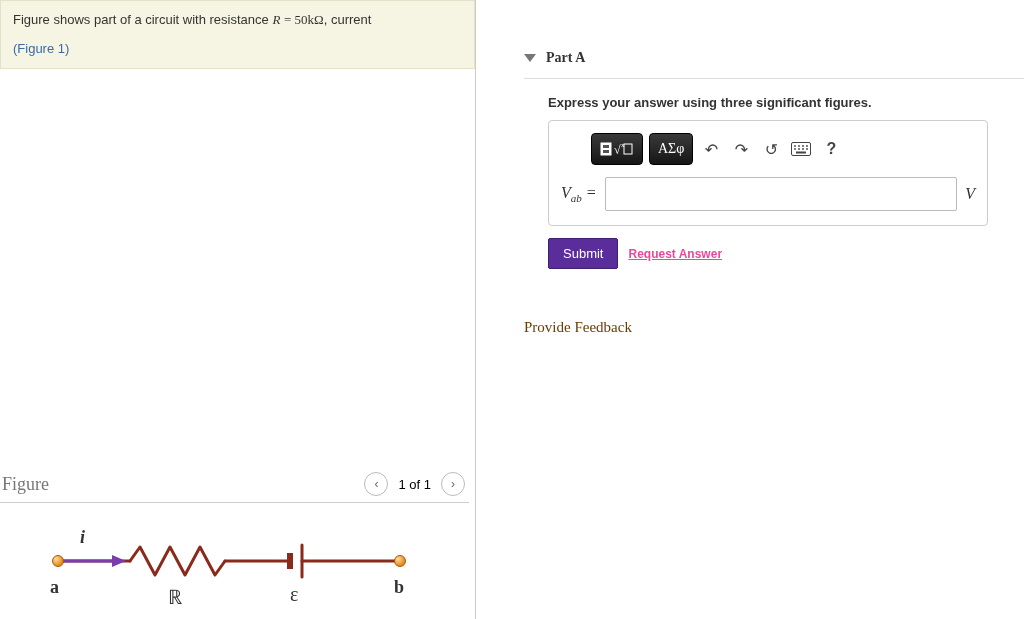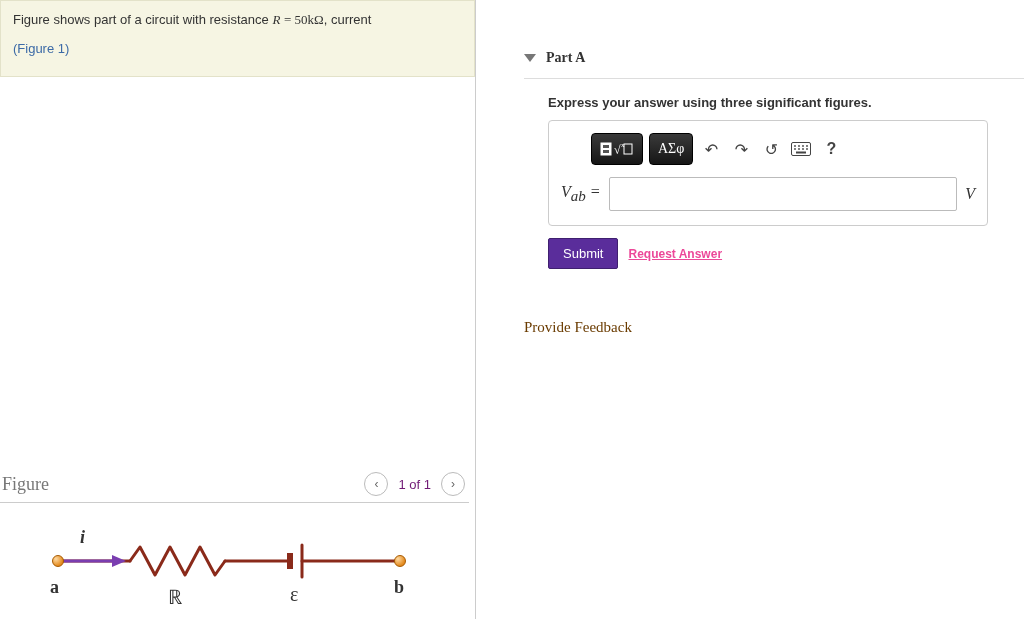--- a/index.html
+++ b/index.html
@@ -24,21 +24,21 @@
     flex-direction: column;
     border-right: 1px solid #ccc;
   }
   .right {
     flex: 1;
     padding: 0 0 0 0;
   }
   .intro-box {
     background: #f6f5e3;
     border: 1px solid #e3e2c9;
-    padding: 10px 12px 20px 12px;
+    padding: 10px 12px 12px 12px;
     margin: 0;
   }
   .intro-box p {
     margin: 0 0 4px 0;
     line-height: 1.4;
   }
   .figure-link {
     color: #3c6aa6;
     cursor: pointer;
     margin-top: 8px;
@@ -83,21 +83,21 @@
     background: #fff;
     display: flex;
     align-items: center;
     justify-content: center;
     font-size: 12px;
     color: #666;
     cursor: pointer;
   }
   .pager-text {
     font-size: 13px;
-    color: #701a75;
+    color: #000000;
   }
 
   
   .circuit {
     position: relative;
     width: 400px;
     height: 110px;
     margin-left: 40px;
   }
   .circuit svg { position: absolute; left: 0; top: 0; }
@@ -336,21 +336,21 @@
                 <circle cx="8" cy="7" r="0.9" fill="#444"></circle>
                 <circle cx="12" cy="7" r="0.9" fill="#444"></circle>
                 <circle cx="16" cy="7" r="0.9" fill="#444"></circle>
               <rect x="5" y="9.5" width="10" height="2" fill="#444"></rect>
             </svg>
           </span>
           <span class="tool-icon" style="font-weight:bold;">?</span>
         </div>
         <div class="answer-row">
           <span class="answer-label">
-            <span>V</span><sub style="font-size:15px;">ab</sub><span class="mathup"> = </span>
+            <span>V</span><sub style="font-size:11px;">ab</sub><span class="mathup"> = </span>
           </span>
           <input class="answer-input" type="text" style="">
           <span class="unit">V</span>
         </div>
       </div>
 
       <div class="actions">
         <button class="submit-btn">Submit</button>
         <span class="request-link">Request Answer</span>
       </div>

